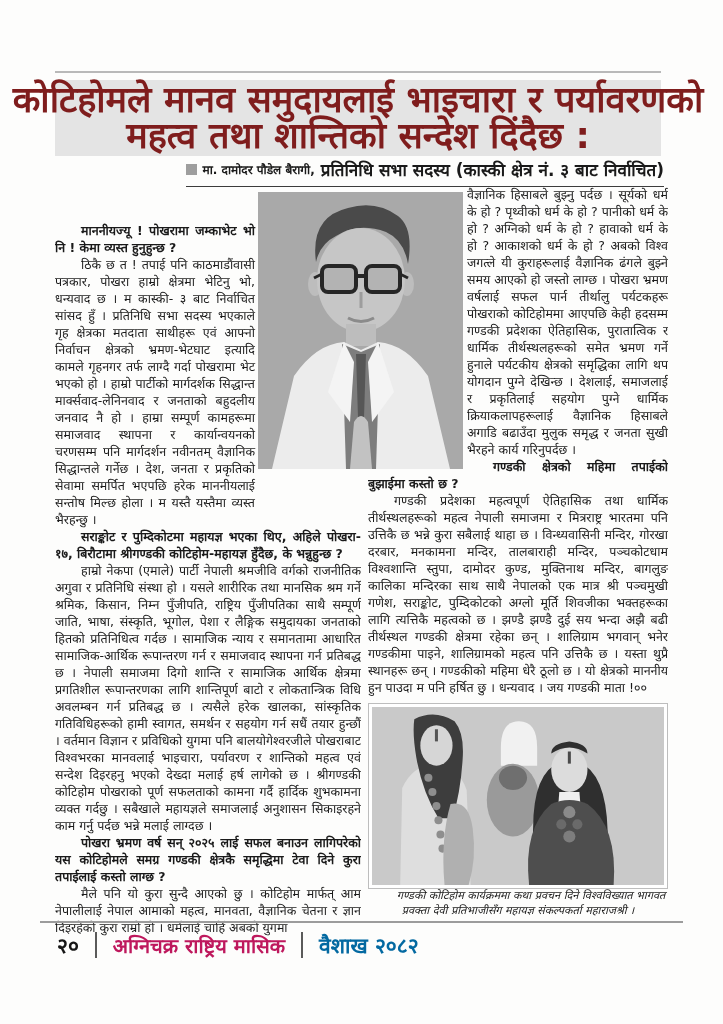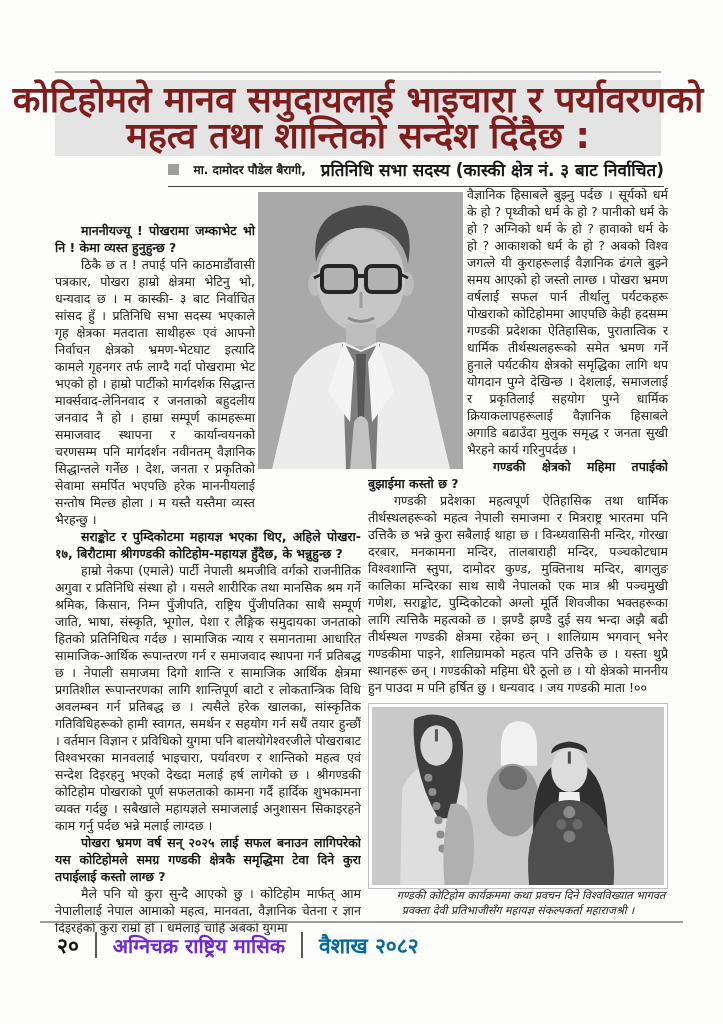--- a/index.html
+++ b/index.html
@@ -28,21 +28,21 @@
     display: flex; flex-direction: column;
     align-items: center; justify-content: center;
     text-align: center;
   }
   .title-line {
     font-size: 36px; line-height: 36px; font-weight: 700;
     color: #7f1d1d; letter-spacing: 0px; white-space: nowrap;
   }
   .byline {
     position: absolute; right: 59px; top: 158px;
-    display: flex; align-items: center; gap: 15px;
+    display: flex; align-items: center; gap: 6px;
     padding-bottom: 5px;
     border-bottom: 1.5px solid #3c3c3c;
     white-space: nowrap;
   }
   .byline-bullet {
     width: 11px; height: 11px; background: #9e9e9e; flex: 0 0 auto;
   }
   .byline-name { font-size: 12px; font-weight: 700; }
   .byline-role { font-size: 17px; font-weight: 600; }
 
@@ -87,21 +87,21 @@
   .footer-rule {
     position: absolute; left: 40px; top: 921px;
     width: 643px; height: 2px; background: #9c9c9c;
   }
   .footer {
     position: absolute; left: 57px; top: 931px;
     display: flex; align-items: center; gap: 16px;
   }
   .footer .page-number { font-size: 21px; font-weight: 700; color: #161616; }
   .footer .bar { width: 2px; height: 26px; background: #5a5a5a; }
-  .footer .magazine { font-size: 20px; font-weight: 700; color: #6d28d9; }
+  .footer .magazine { font-size: 20px; font-weight: 700; color: #be185d; }
   .footer .issue { font-size: 21px; font-weight: 700; color: #0369a1; }
 </style>
 </head>
 <body>
 
 <div class="page">
 
   <div class="top-rule"></div>
 
   <div class="title-box">

